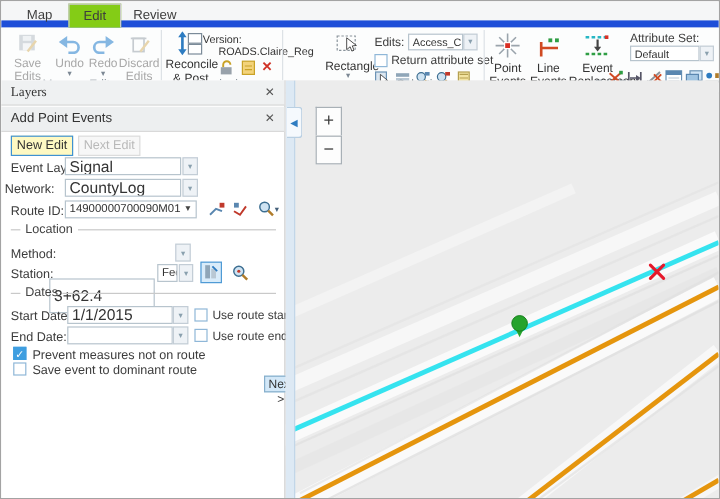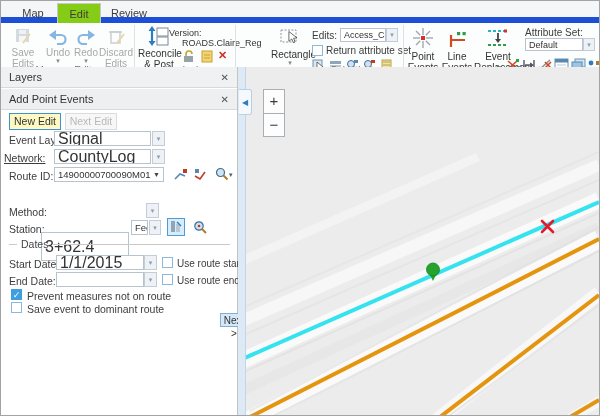--- a/index.html
+++ b/index.html
@@ -19,21 +19,21 @@
   .dis{color:#a8a8a8;}
   .tiny{font-size:7px;color:#7c8894;line-height:6px;display:block;}
   .vtxt{font-size:9px;color:#333;line-height:10px;white-space:nowrap;}
   
   .pcol{left:0;top:66px;width:237px;height:350px;background:#fff;border-right:1px solid #c3c3c3;}
   .phead{left:0;width:100%;height:21px;background:#eff1f2;border-bottom:1px solid #d9d9d9;
          font-size:11px;color:#333;line-height:21px;}
   .phead .t{position:absolute;left:8px;}
   .x{position:absolute;right:8px;top:0;font-size:10px;color:#555;cursor:pointer;}
   .flabel{font-size:10.5px;color:#3c3c3c;white-space:nowrap;}
-  .inp{border:1px solid #b7c4cd;background:#fff;font-size:16px;color:#333;
+  .inp{border:1px solid #b7c4cd;background:#fff;font-size:13px;color:#333;
        display:flex;align-items:center;padding:0 3px;overflow:hidden;white-space:nowrap;}
   .ddbox{border:1px solid #c3cdd6;background:#eef2f6;color:#8aa0ae;font-size:7px;
          display:flex;align-items:center;justify-content:center;}
   .combo-ar{margin-left:auto;color:#444;font-size:7px;}
   .cb{width:11px;height:11px;border:1px solid #8fb7d8;background:#fff;}
   .cb.on{background:#3f9ee0;border-color:#3f9ee0;color:#fff;font-size:9px;line-height:11px;text-align:center;}
   .cblbl{font-size:10.5px;color:#3c3c3c;white-space:nowrap;}
   .ssep{display:flex;align-items:center;font-size:10.5px;color:#444;}
   .ssep .l1{width:8px;height:1px;background:#c9c9c9;margin-right:4px;}
   .ssep .l2{flex:1;height:1px;background:#c9c9c9;margin-left:4px;}
@@ -238,21 +238,21 @@
     </svg>
     <svg class="a" style="left:586px;top:35px;" width="14" height="13">
       <line x1="1" y1="10" x2="12" y2="10" stroke="#8a949c" stroke-width="1.4"></line>
       <circle cx="4" cy="5" r="2.4" fill="#2e7cc1"></circle>
         <rect x="9" y="3" width="4" height="4" fill="#b07c2a"></rect>
     </svg>
     <div class="a gl" style="left:470px;width:100px;">Edit Events</div>
   </div>
 
   <div class="a pcol">
-    <div class="a phead" style="top:0px;">
+    <div class="a phead" style="top:0px;font-family:Liberation Serif, serif;">
       <span class="t">Layers</span>
       <span class="x">✕</span>
     </div>
     <div class="a phead" style="top:22px;background:#edeff0;">
       <span class="t">Add Point Events</span>
       <span class="x">✕</span>
     </div>
 
     <div class="a pbtn" style="left:8px;top:46px;width:52px;height:17px;">
       <span>New Edit</span>
@@ -262,21 +262,21 @@
     </div>
 
     <div class="a flabel" style="left:8px;top:67px;">Event Layer:</div>
     <div class="a inp" style="left:53px;top:64px;width:97px;height:15px;">
       <span>Signal</span>
     </div>
     <div class="a ddbox" style="left:151px;top:64px;width:13px;height:15px;">
       <span>▾</span>
     </div>
 
-    <div class="a flabel" style="left:3px;top:85px;text-decoration:underline;">Network:</div>
+    <div class="a flabel" style="left:3px;top:85px;">Network:</div>
     <div class="a inp" style="left:53px;top:82px;width:97px;height:15px;">
       <span>CountyLog</span>
     </div>
     <div class="a ddbox" style="left:151px;top:82px;width:13px;height:15px;">
       <span>▾</span>
     </div>
 
     <div class="a flabel" style="left:8px;top:103px;">Route ID:</div>
     <div class="a inp" style="left:53px;top:100px;width:110px;height:15px;font-size:9.5px;">
       <span>14900000700090M01</span>
@@ -289,20 +289,25 @@
     <svg class="a" style="left:192px;top:100px;" width="15" height="15">
       <path d="M2,9 L7,12 L12,5" fill="none" stroke="#c0392b" stroke-width="1.6"></path>
       <rect x="2" y="2" width="4" height="4" fill="#5a87b0"></rect>
     </svg>
     <svg class="a" style="left:214px;top:100px;" width="14" height="15">
       <circle cx="5.5" cy="5.5" r="4" fill="#cfe3f2" stroke="#3c6e91" stroke-width="1.2"></circle>
       <line x1="8.5" y1="8.5" x2="12.5" y2="12.5" stroke="#b07c2a" stroke-width="2"></line>
     </svg>
     <div class="a" style="left:228px;top:104px;font-size:7px;color:#44607a;">▾</div>
 
+    <div class="a ssep" style="left:8px;top:118px;width:221px;">
+      <span class="l1"></span>
+      <span>Location</span>
+      <span class="l2"></span>
+    </div>
     <div class="a flabel" style="left:8px;top:139px;">Method:</div>
     <div class="a ddbox" style="left:145px;top:136px;width:13px;height:15px;">
       <span>▾</span>
     </div>
     <div class="a flabel" style="left:8px;top:156px;">Station:</div>
     <div class="a inp" style="left:40px;top:153px;width:88px;height:29px;margin-top:12px;">
       <span>3+62.4</span>
     </div>
     <div class="a inp" style="left:130px;top:153px;width:17px;height:15px;font-size:9.5px;">
       <span>Feet</span>

